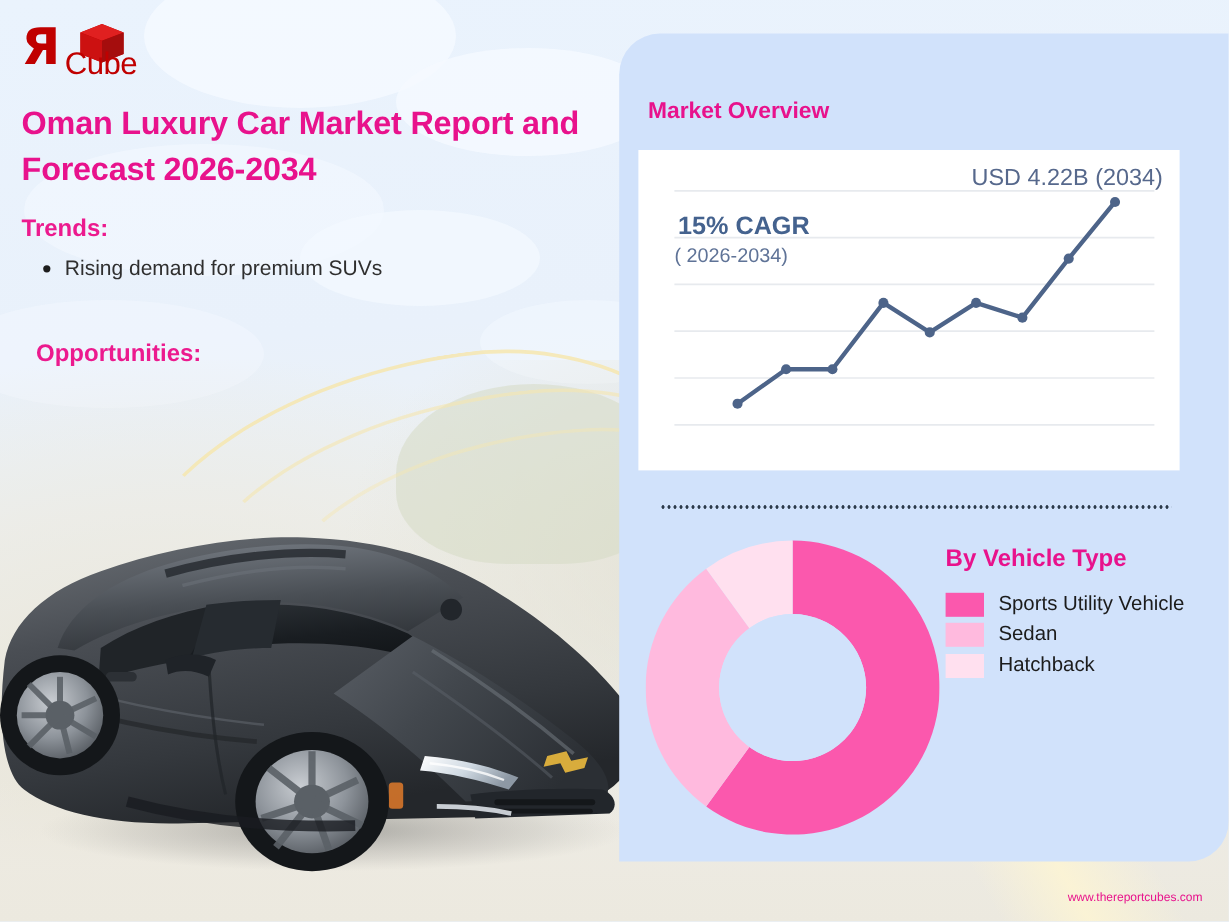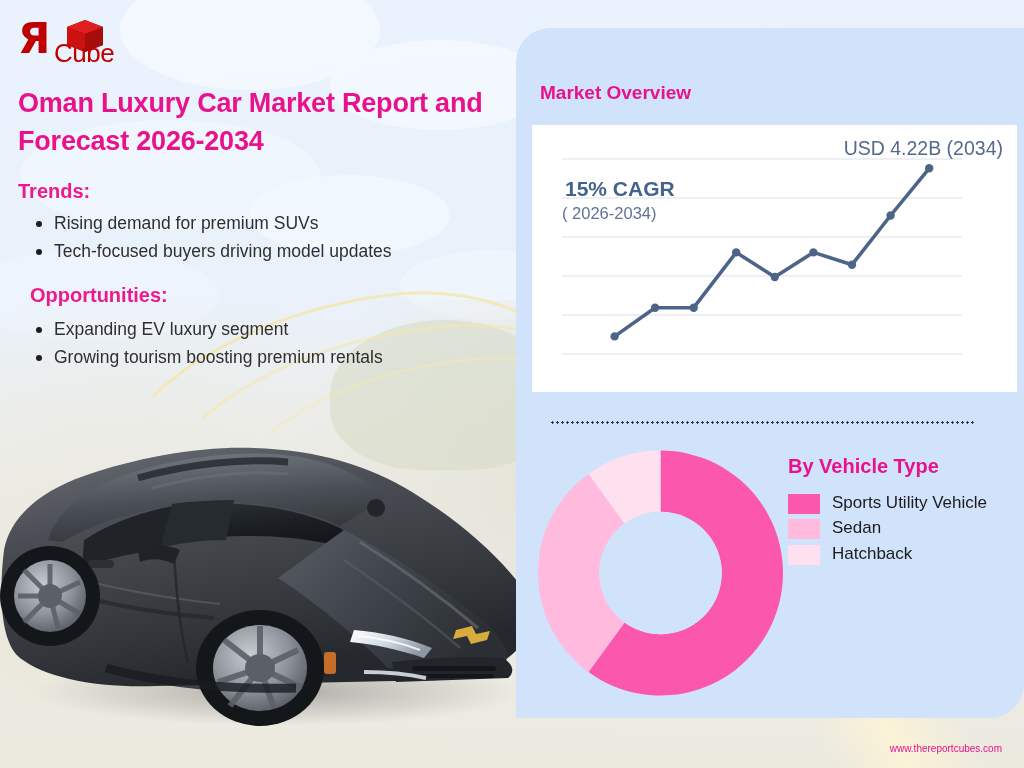--- a/index.html
+++ b/index.html
@@ -132,21 +132,21 @@
     border-radius:34px 0 34px 0;
   }
   #panel-title {
     position:absolute; left:540px; top:82px;
     font-size:19px; font-weight:bold; color:#e8128c;
   }
 
   
   #chart-card {
     position:absolute; left:532px; top:125px;
-    width:485px; height:267px;
+    width:451px; height:267px;
     background:#fff;
   }
   #chart-svg { position:absolute; left:0; top:0; width:451px; height:267px; }
   .lbl-top {
     position:absolute; right:14px; top:12px;
     font-size:19.5px; color:#56688c;
     font-family:"Liberation Sans", sans-serif;
   }
   .lbl-cagr {
     position:absolute; left:33px; top:52px;
@@ -226,28 +226,23 @@
     </svg>
     <span class="logo-mark">Я</span>
     <span class="logo-word">Cube</span>
   </div>
 
   <div id="headline">Oman Luxury Car Market Report and Forecast 2026-2034</div>
 
   <div id="trends-title" class="sec-title">Trends:</div>
   <ul id="trends-list" class="bullets">
     <li>Rising demand for premium SUVs</li>
-    <li>Tech-focused buyers driving model updates</li>
   </ul>
 
   <div id="opps-title" class="sec-title">Opportunities:</div>
-  <ul id="opps-list" class="bullets">
-    <li>Expanding EV luxury segment</li>
-    <li>Growing tourism boosting premium rentals</li>
-  </ul>
 
   <svg id="car" viewBox="0 0 560 330">
     <defs>
       <linearGradient id="bodyG" x1="0" y1="0" x2="0.4" y2="1">
         <stop offset="0%" stop-color="#6b7076"></stop>
         <stop offset="35%" stop-color="#4a4e54"></stop>
         <stop offset="75%" stop-color="#34383d"></stop>
         <stop offset="100%" stop-color="#24272b"></stop>
       </linearGradient>
       <linearGradient id="hoodG" x1="0" y1="0" x2="1" y2="0.6">

